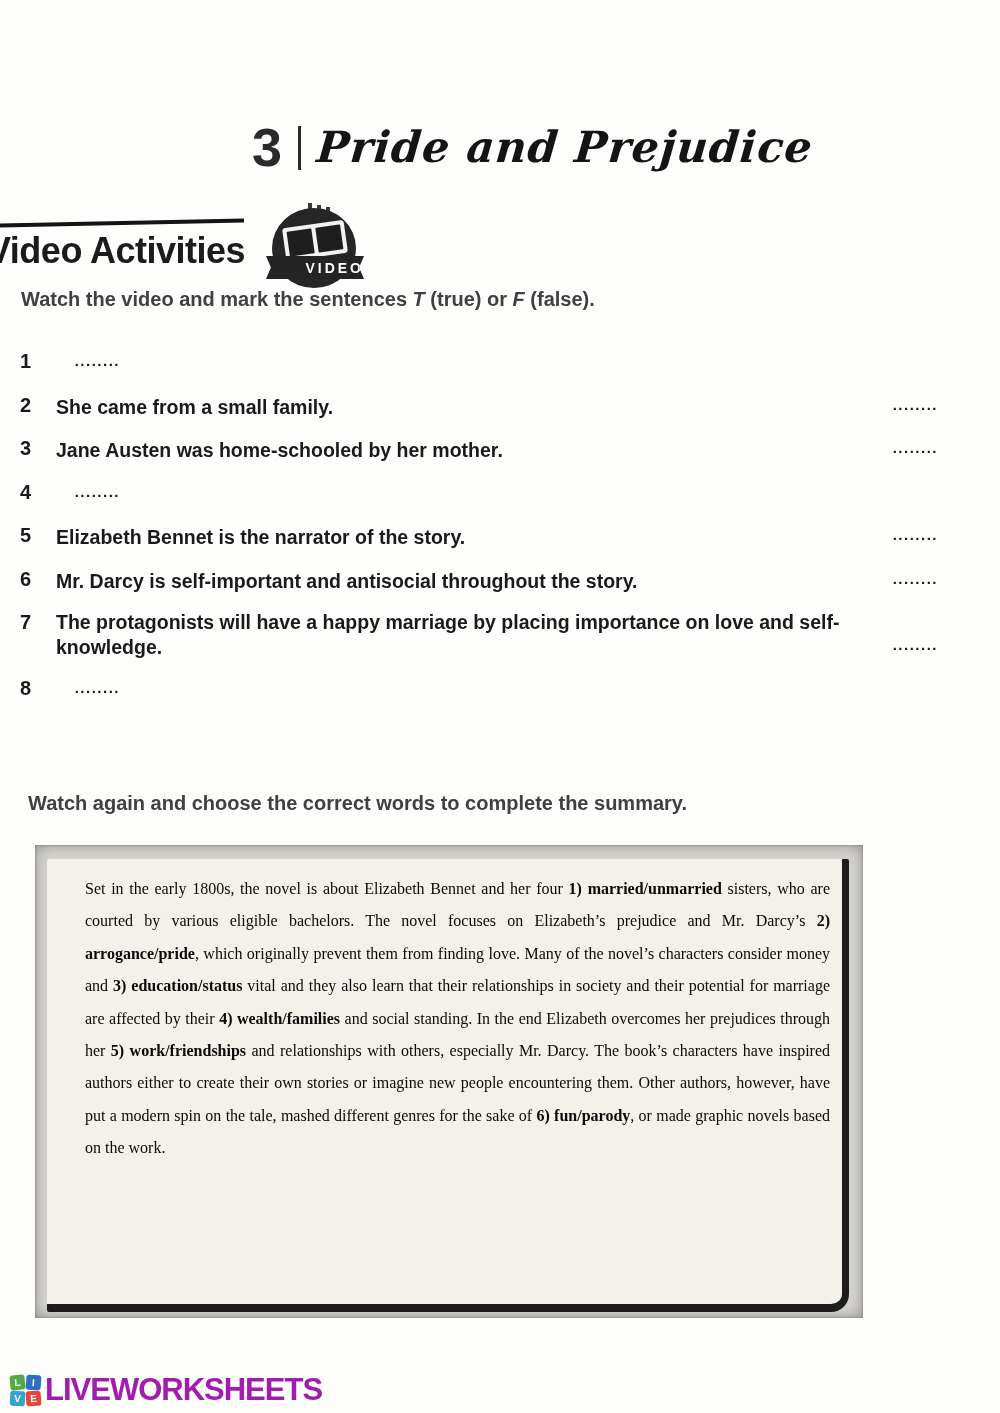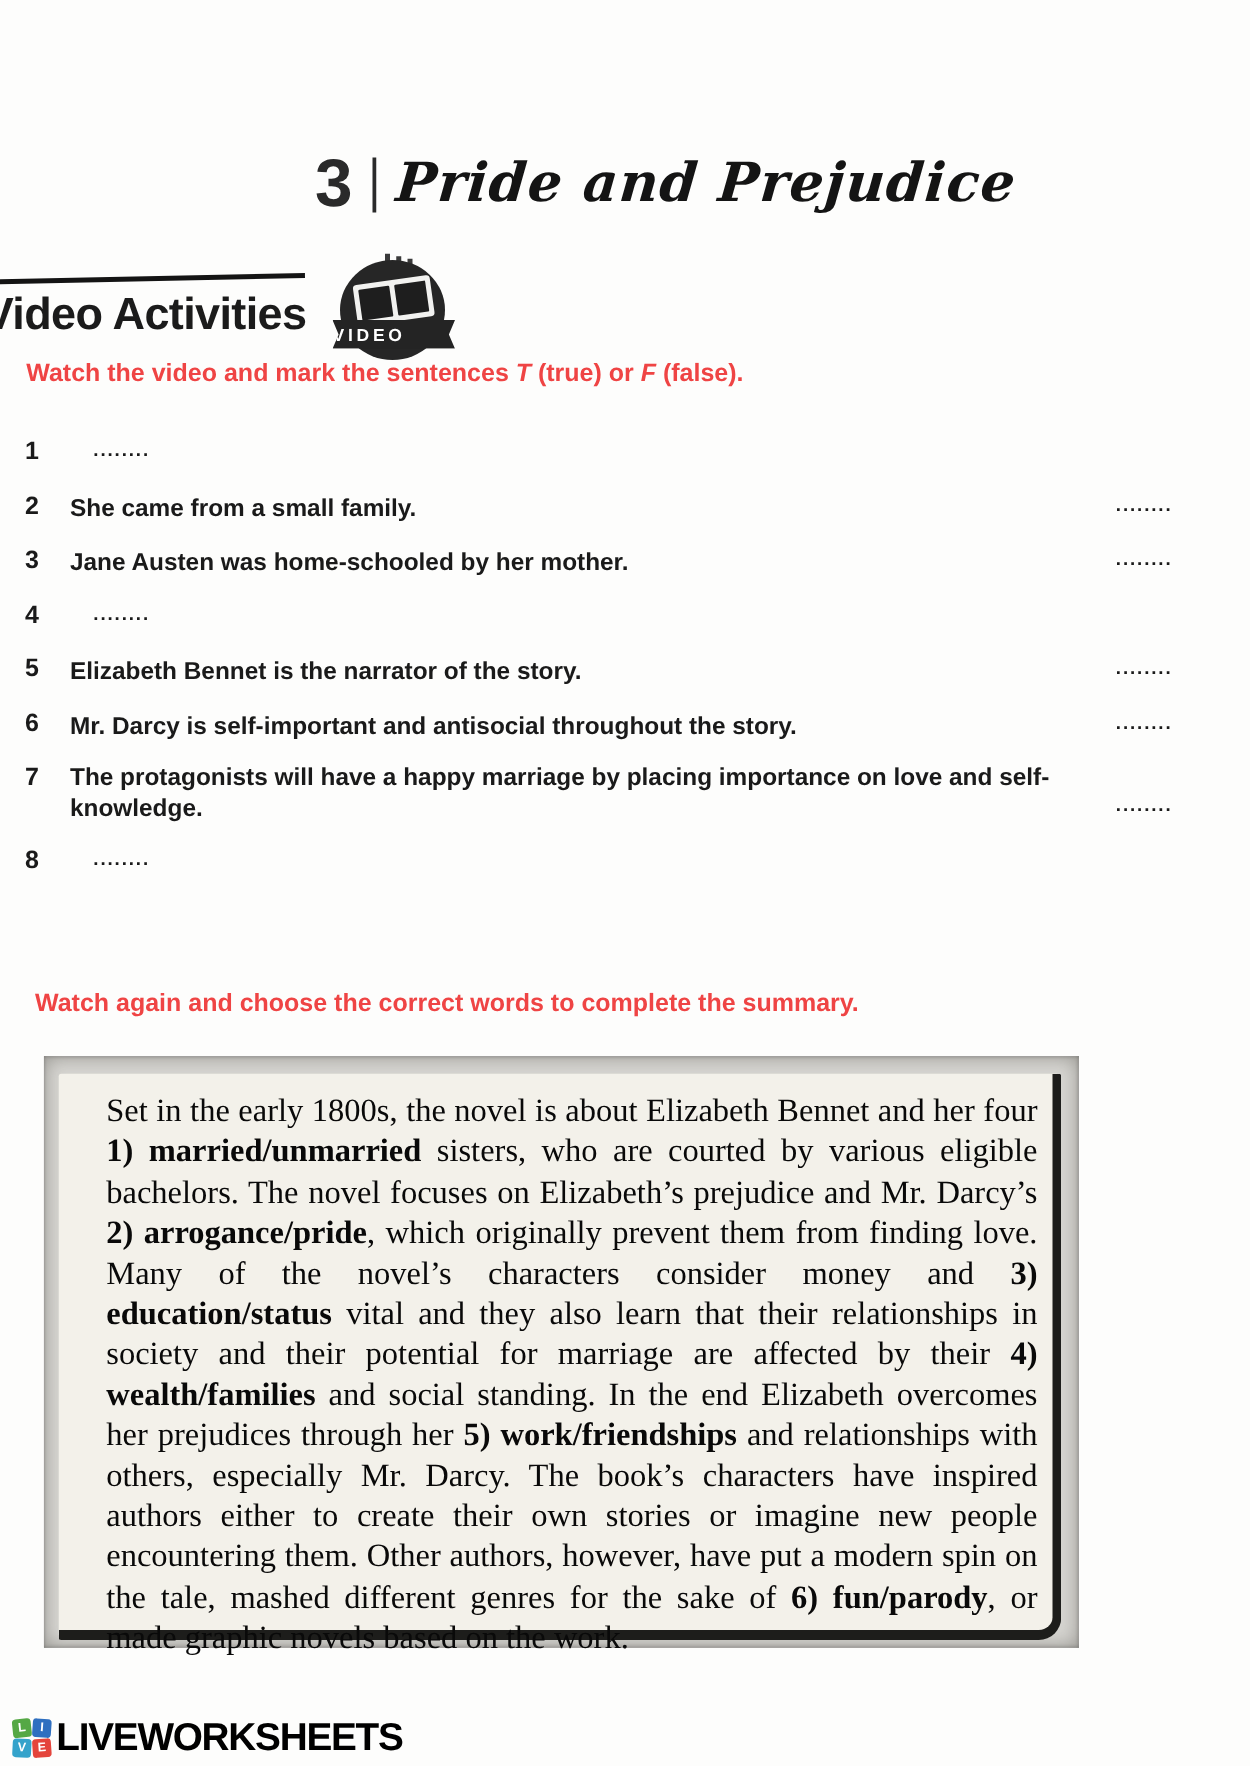--- a/index.html
+++ b/index.html
@@ -19,24 +19,24 @@
   }
   
   .header-rule{position:absolute;top:221px;left:-6px;width:250px;height:4px;background:#141414;transform:rotate(-1.2deg);}
   .section-header{position:absolute;top:230px;left:-13px;font-size:36px;font-weight:bold;letter-spacing:-0.5px;color:#1b1b1b;}
   
   .badge{position:absolute;top:203px;left:268px;width:96px;height:86px;}
   .badge .sprockets{position:absolute;top:0;left:40px;width:4px;height:7px;background:#3a3a3a;box-shadow:9px 2px 0 #3a3a3a,18px 4px 0 #3a3a3a;}
   .badge .circle{position:absolute;top:5px;left:4px;width:84px;height:80px;border-radius:50%;background:#262626;}
   .badge .film{position:absolute;top:21px;left:16px;width:62px;height:33px;background:#f2f2f0;transform:rotate(-8deg);border-radius:3px;display:flex;gap:4px;padding:4px;box-sizing:border-box;}
   .badge .frame{flex:1;background:#1e1e1e;border-radius:1px;}
-  .badge .ribbon{position:absolute;top:53px;left:-2px;width:98px;height:23px;background:#242424;display:flex;align-items:center;justify-content:flex-start;clip-path:polygon(0 0,100% 0,95% 50%,100% 100%,0 100%,5% 50%);}
+  .badge .ribbon{position:absolute;top:53px;left:-2px;width:98px;height:23px;background:#242424;display:flex;align-items:center;justify-content:flex-end;clip-path:polygon(0 0,100% 0,95% 50%,100% 100%,0 100%,5% 50%);}
   .badge .ribbon span{color:#fff;font-weight:bold;font-size:14px;letter-spacing:3px;}
   
-  .instr{position:absolute;font-size:20px;font-weight:bold;color:#ef4444;}
+  .instr{position:absolute;font-size:20px;font-weight:bold;color:#404040;}
   .instr-1{top:288px;left:21px;width:720px;}
   .instr-2{top:792px;left:28px;width:760px;}
   .instr-2 .exnum{position:absolute;left:-40px;top:2px;font-size:22px;}
   .i{font-style:italic;}
   .b{font-weight:bold;}
   
   .tf-list{position:absolute;top:349px;left:20px;width:958px;}
   .tf-row{display:flex;align-items:flex-end;margin-bottom:17px;font-size:19.5px;line-height:24.5px;color:#1a1a1a;font-weight:bold;}
   .tf-row .num{width:36px;align-self:flex-start;font-size:20px;font-weight:bold;}
   .tf-row .txt{flex:1;padding-right:12px;max-width:806px;}
@@ -49,21 +49,21 @@
   }
   .clip-frame{
     position:absolute;top:14px;left:12px;right:14px;bottom:6px;
     background:#f3f1ea;
     border-right:7px solid #1d1d1b;border-bottom:8px solid #1d1d1b;
     border-radius:2px 2px 18px 2px;
     padding:14px 12px 10px 38px;box-sizing:border-box;
   }
   .summary-text{
     font-family:"Liberation Serif","DejaVu Serif",serif;
-    font-size:26px;line-height:32.4px;text-align:justify;color:#090909;
+    font-size:16px;line-height:32.4px;text-align:justify;color:#090909;
   }
   
   .footer{position:absolute;top:1372px;left:10px;display:flex;align-items:center;gap:4px;}
   .tiles{display:grid;grid-template-columns:15px 15px;gap:1px;}
   .tile{width:15px;height:15px;border-radius:3px;color:#fff;font-size:10px;font-weight:bold;
         display:flex;align-items:center;justify-content:center;font-family:"Liberation Sans",sans-serif;}
   .tile:nth-child(1){transform:rotate(-6deg);}
   .tile:nth-child(2){transform:rotate(4deg);}
   .tile:nth-child(3){transform:rotate(3deg);}
   .tile:nth-child(4){transform:rotate(-4deg);}
@@ -146,14 +146,14 @@
   </div>
 </div>
 
 <div class="footer">
   <div class="tiles">
     <span class="tile" style="background: rgb(85, 168, 69);">L</span>
     <span class="tile" style="background: rgb(46, 111, 192);">I</span>
     <span class="tile" style="background: rgb(53, 163, 203);">V</span>
     <span class="tile" style="background: rgb(228, 69, 60);">E</span>
   </div>
-  <span class="brand" style="color: #000000;">LIVEWORKSHEETS</span>
+  <span class="brand" style="color: #a21caf;">LIVEWORKSHEETS</span>
 </div>
 
 </body></html>

